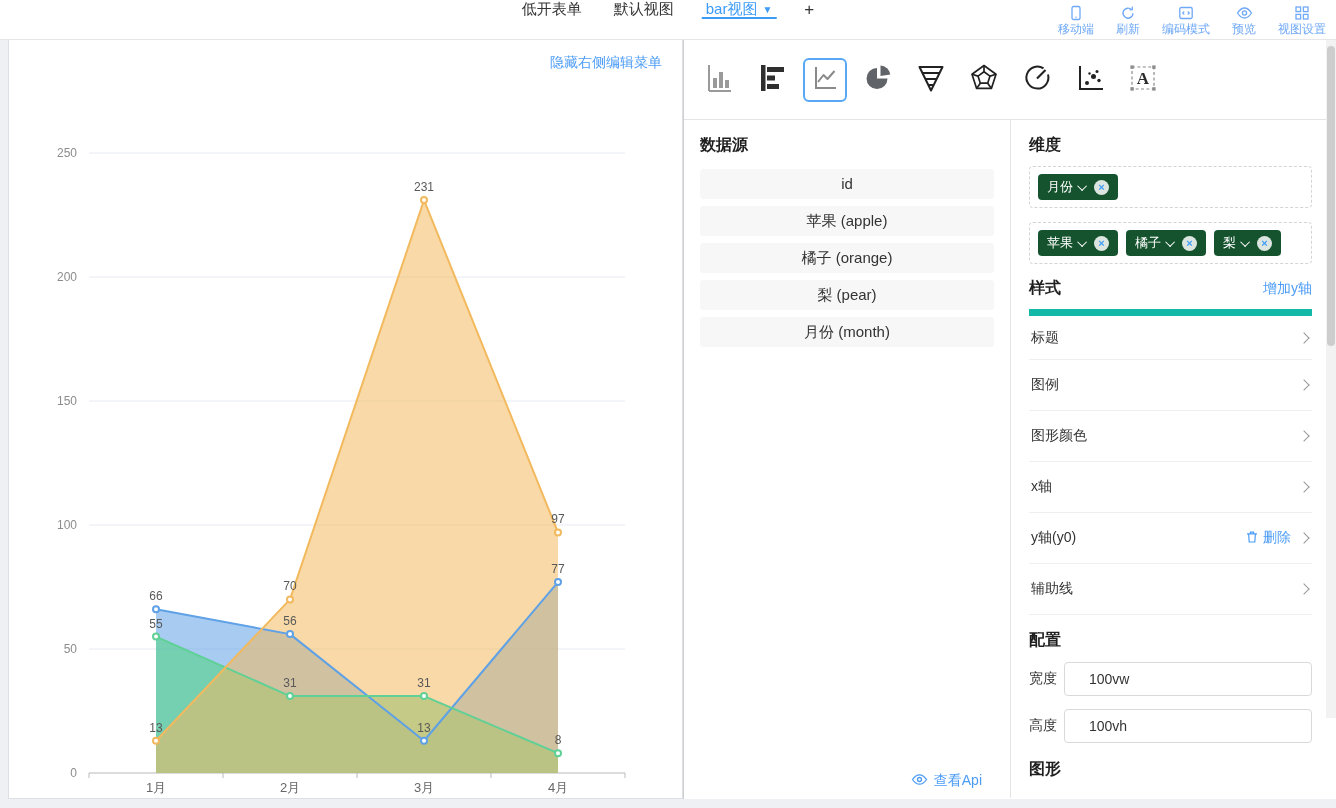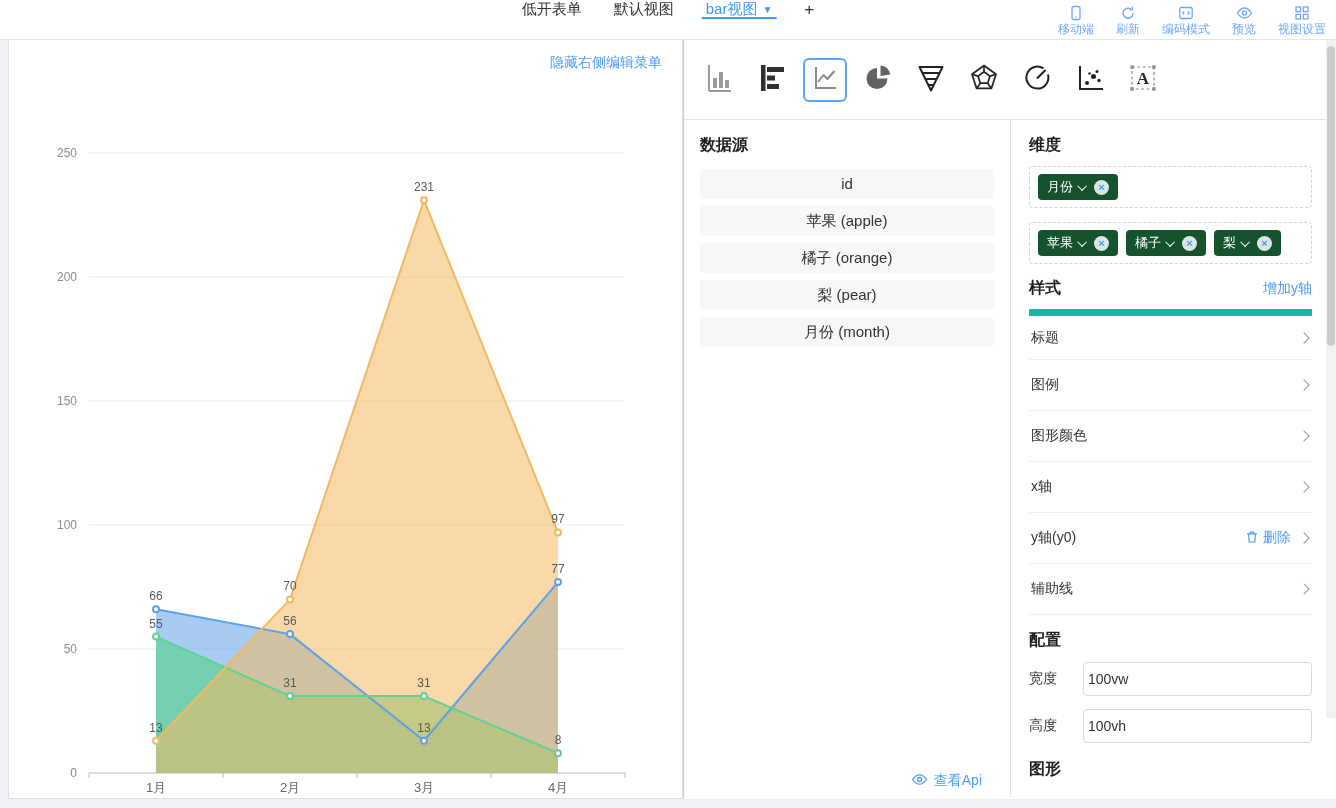--- a/index.html
+++ b/index.html
@@ -116,25 +116,25 @@
     padding:0 4px 0 2px;
   }
   .style-item:first-child { border-top:7px solid #14b8a6; }
   .chev {
     width:8px; height:8px; border-top:1.5px solid #999; border-right:1.5px solid #999;
     transform:rotate(45deg); flex:none;
   }
   .item-right { display:flex; align-items:center; gap:9px; }
   .del-group { display:flex; align-items:center; gap:4px; color:#4c9cf6; font-size:14px; }
   .cfg-h { margin:15px 0 11px 0; }
-  .cfg-row { display:flex; align-items:center; gap:24px; margin-bottom:13px; }
+  .cfg-row { display:flex; align-items:center; gap:5px; margin-bottom:13px; }
   .cfg-label { font-size:14px; color:#333; width:30px; flex:none; }
   .cfg-input {
     flex:1; height:34px; border:1px solid #d9d9d9; border-radius:4px;
-    padding:0 4px; font-size:14px; color:#333; outline:none;
+    padding:0 24px; font-size:14px; color:#333; outline:none;
     font-family:"Liberation Sans", sans-serif; background:#fff;
   }
   .graphic-h { margin-top:16px; }
 
   
   .scrollbar {
     position:absolute; right:0; top:0; width:10px; height:678px; background:#f2f2f2;
   }
   .scroll-thumb {
     position:absolute; right:1px; top:6px; width:8px; height:300px;

